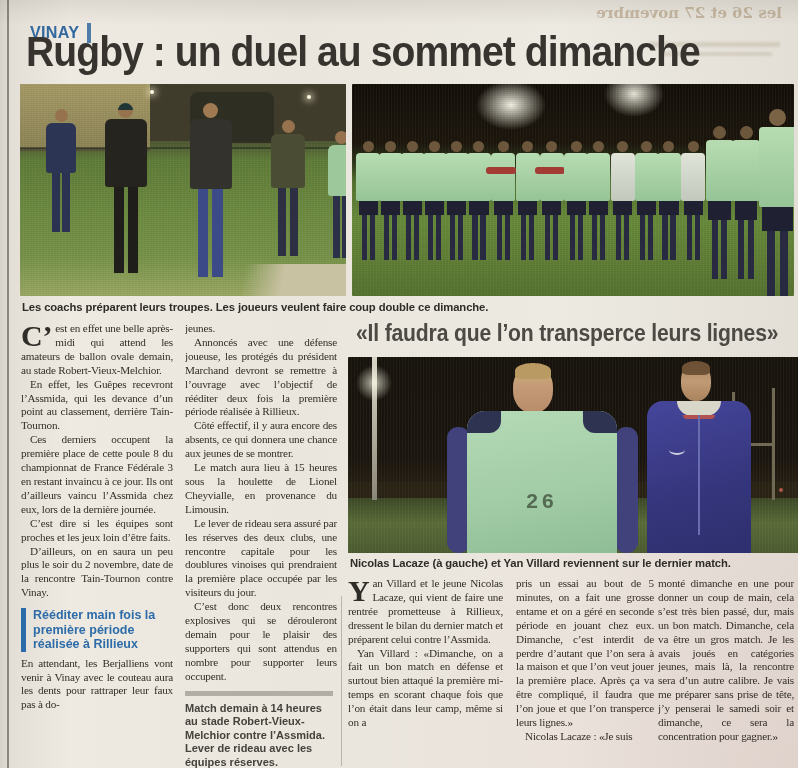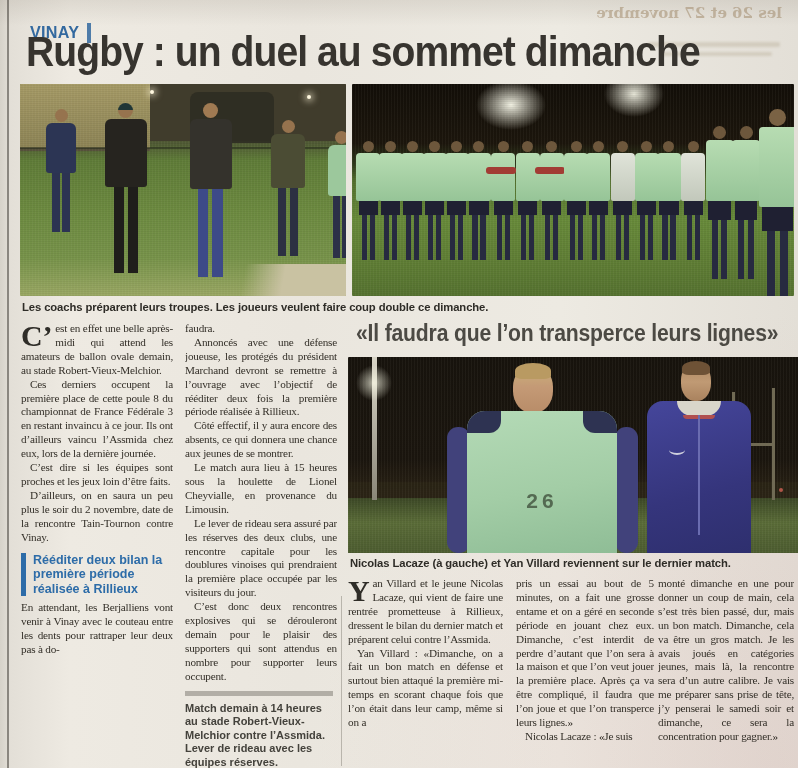--- a/index.html
+++ b/index.html
@@ -300,29 +300,30 @@
         <i class="s"></i>
         <i class="g"></i>
       </div>
     <div class="grain"></div>
   </div>
 
   <div class="caption cap1">Les coachs préparent leurs troupes. Les joueurs veulent faire coup double ce dimanche.</div>
 
   <div class="col col1">
     <p class="para lead"><span class="dropcap">C’</span><span>est en effet une belle après-midi qui attend les amateurs de ballon ovale demain, au stade Robert-Vieux-Melchior.</span></p>
+    <p class="para indent">En effet, les Guêpes recevront l’Assmida, qui les devance d’un point au classement, derrière Tain-Tournon.</p>
     <p class="para indent">Ces derniers occupent la première place de cette poule 8 du championnat de France Fédérale 3 en restant invaincu à ce jour. Ils ont d’ailleurs vaincu l’Assmida chez eux, lors de la dernière journée.</p>
     <p class="para indent">C’est dire si les équipes sont proches et les jeux loin d’être faits.</p>
     <p class="para indent">D’ailleurs, on en saura un peu plus le soir du 2 novembre, date de la rencontre Tain-Tournon contre Vinay.</p>
-    <h3 class="subhead">Rééditer deux bilan la première période réalisée à Rillieux</h3>
-    <p class="para">En attendant, les Berjalliens vont venir à Vinay avec le couteau entre les dents pour rattraper leur deux pas à do-</p>
+    <h3 class="subhead">Rééditer main fois la première période réalisée à Rillieux</h3>
+    <p class="para">En attendant, les Berjalliens vont venir à Vinay avec le couteau aura les dents pour rattraper leur faux pas à do-</p>
   </div>
 
   <div class="col col2">
-    <p class="para">faudra.</p>
+    <p class="para">jeunes.</p>
     <p class="para indent">Annoncés avec une défense joueuse, les protégés du président Marchand devront se remettre à l’ouvrage avec l’objectif de rééditer deux fois la première période réalisée à Rillieux.</p>
     <p class="para indent">Côté effectif, il y aura encore des absents, ce qui donnera une chance aux jeunes de se montrer.</p>
     <p class="para indent">Le match aura lieu à 15 heures sous la houlette de Lionel Cheyvialle, en provenance du Limousin.</p>
     <p class="para indent">Le lever de rideau sera assuré par les réserves des deux clubs, une rencontre capitale pour les doublures vinoises qui prendraient la première place occupée par les visiteurs du jour.</p>
     <p class="para indent">C’est donc deux rencontres explosives qui se dérouleront demain pour le plaisir des supporters qui sont attendus en nombre pour supporter leurs occupent.</p>
     <div class="sep"></div>
     <p class="note">Match demain à 14 heures au stade Robert-Vieux-Melchior contre l’Assmida. Lever de rideau avec les équipes réserves.</p>
   </div>
 
   <h2 class="quote">«Il faudra que l’on transperce leurs lignes»</h2>

